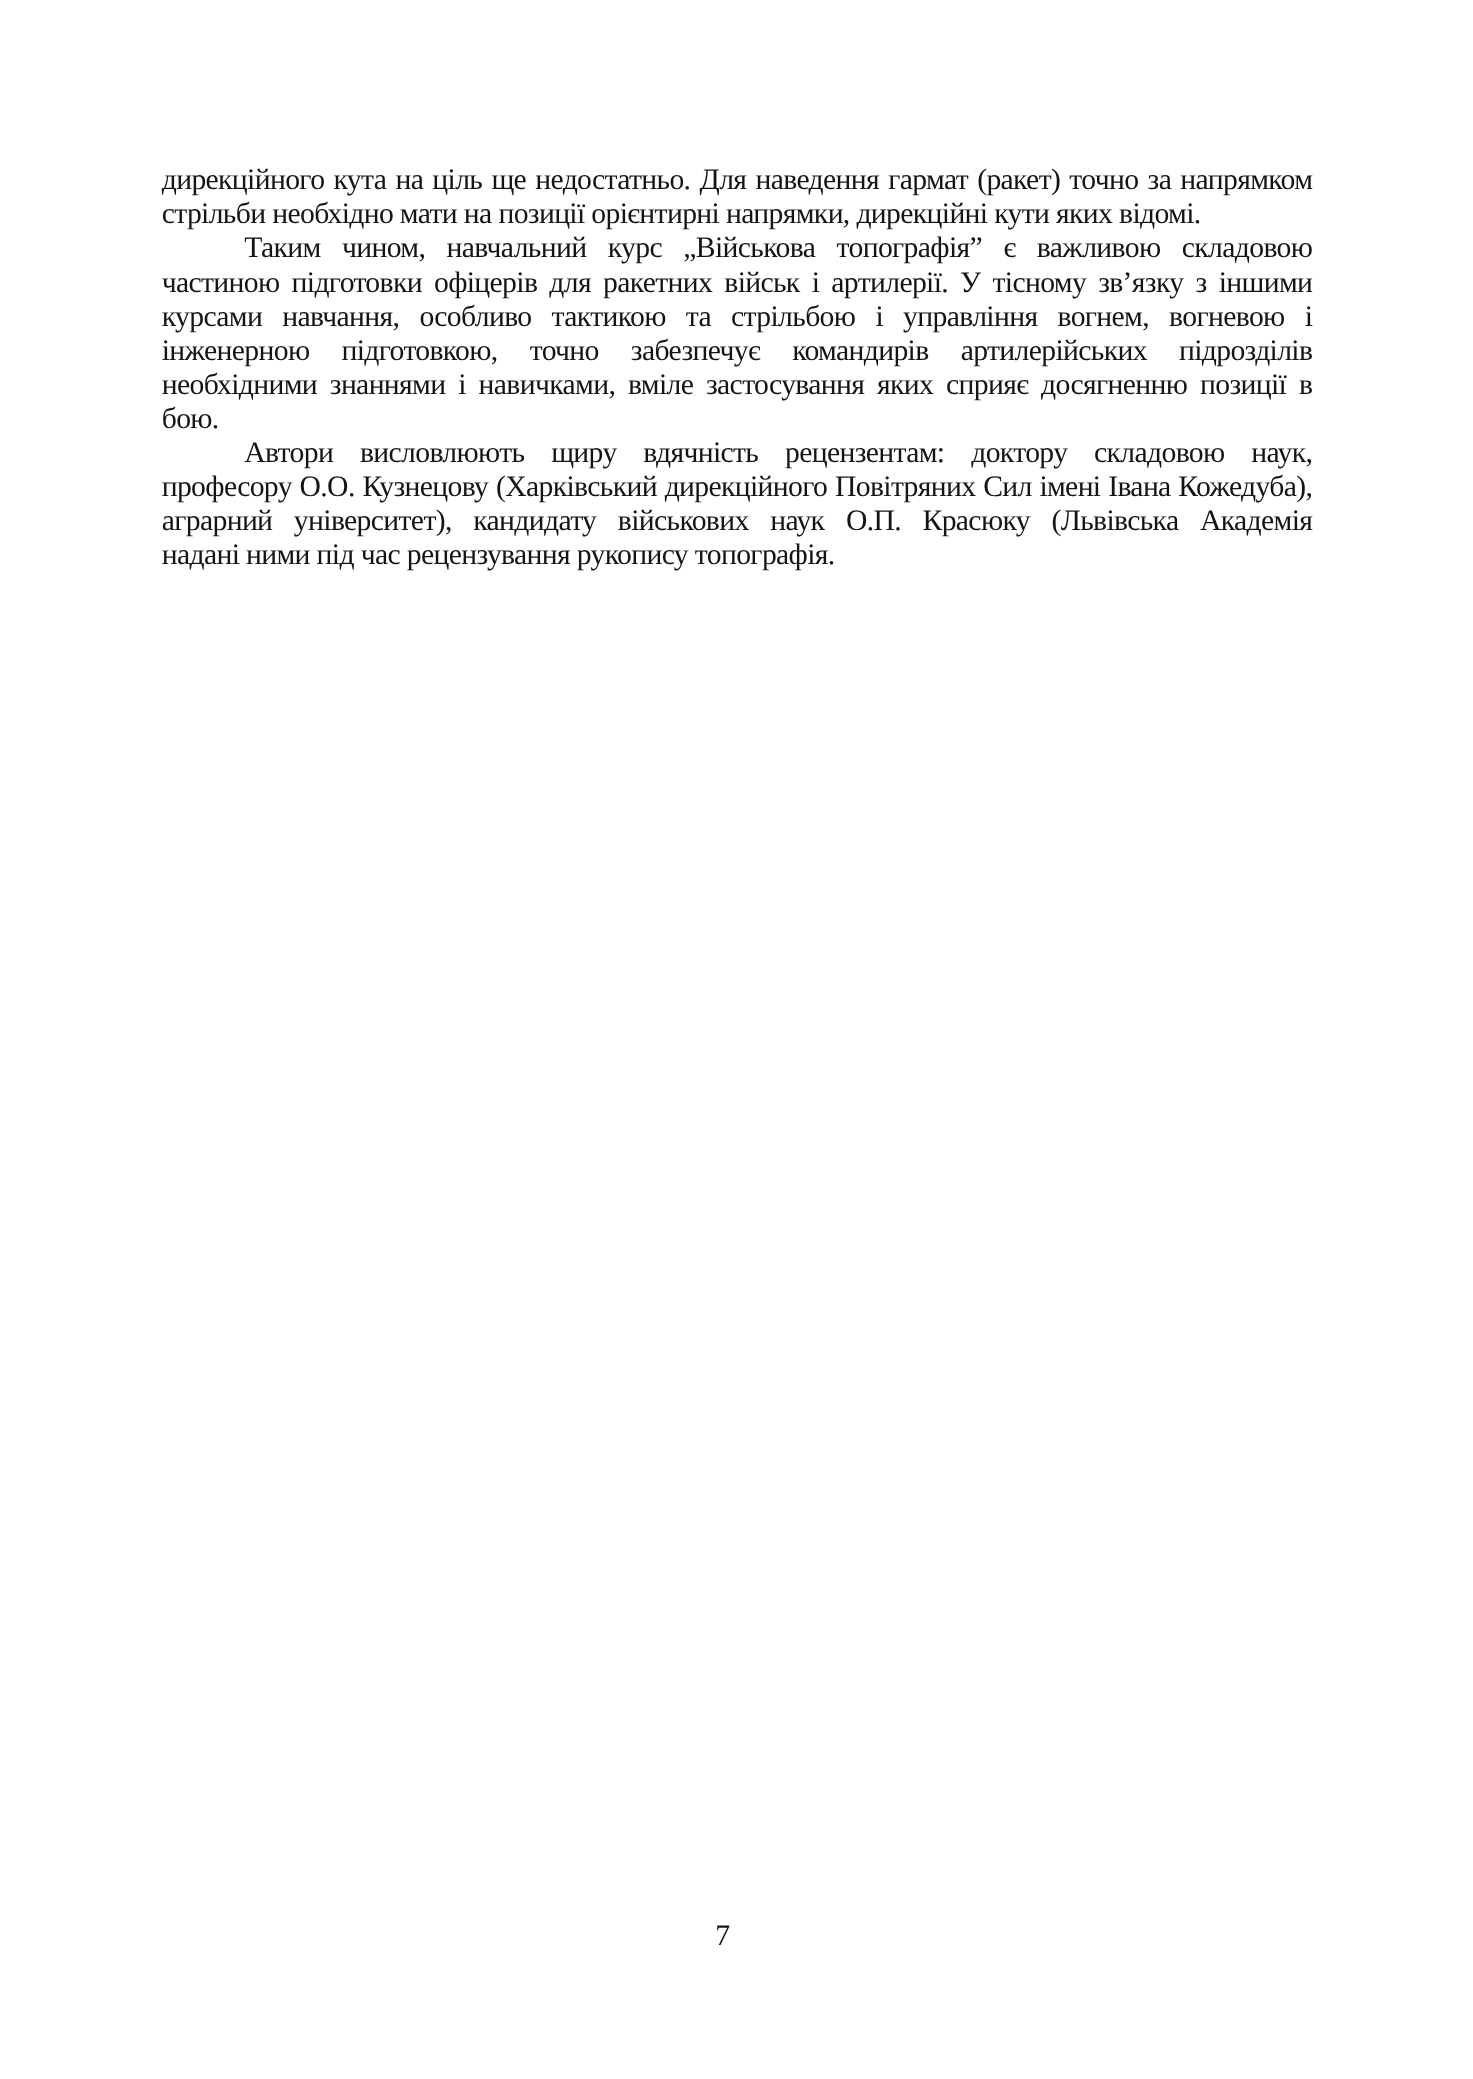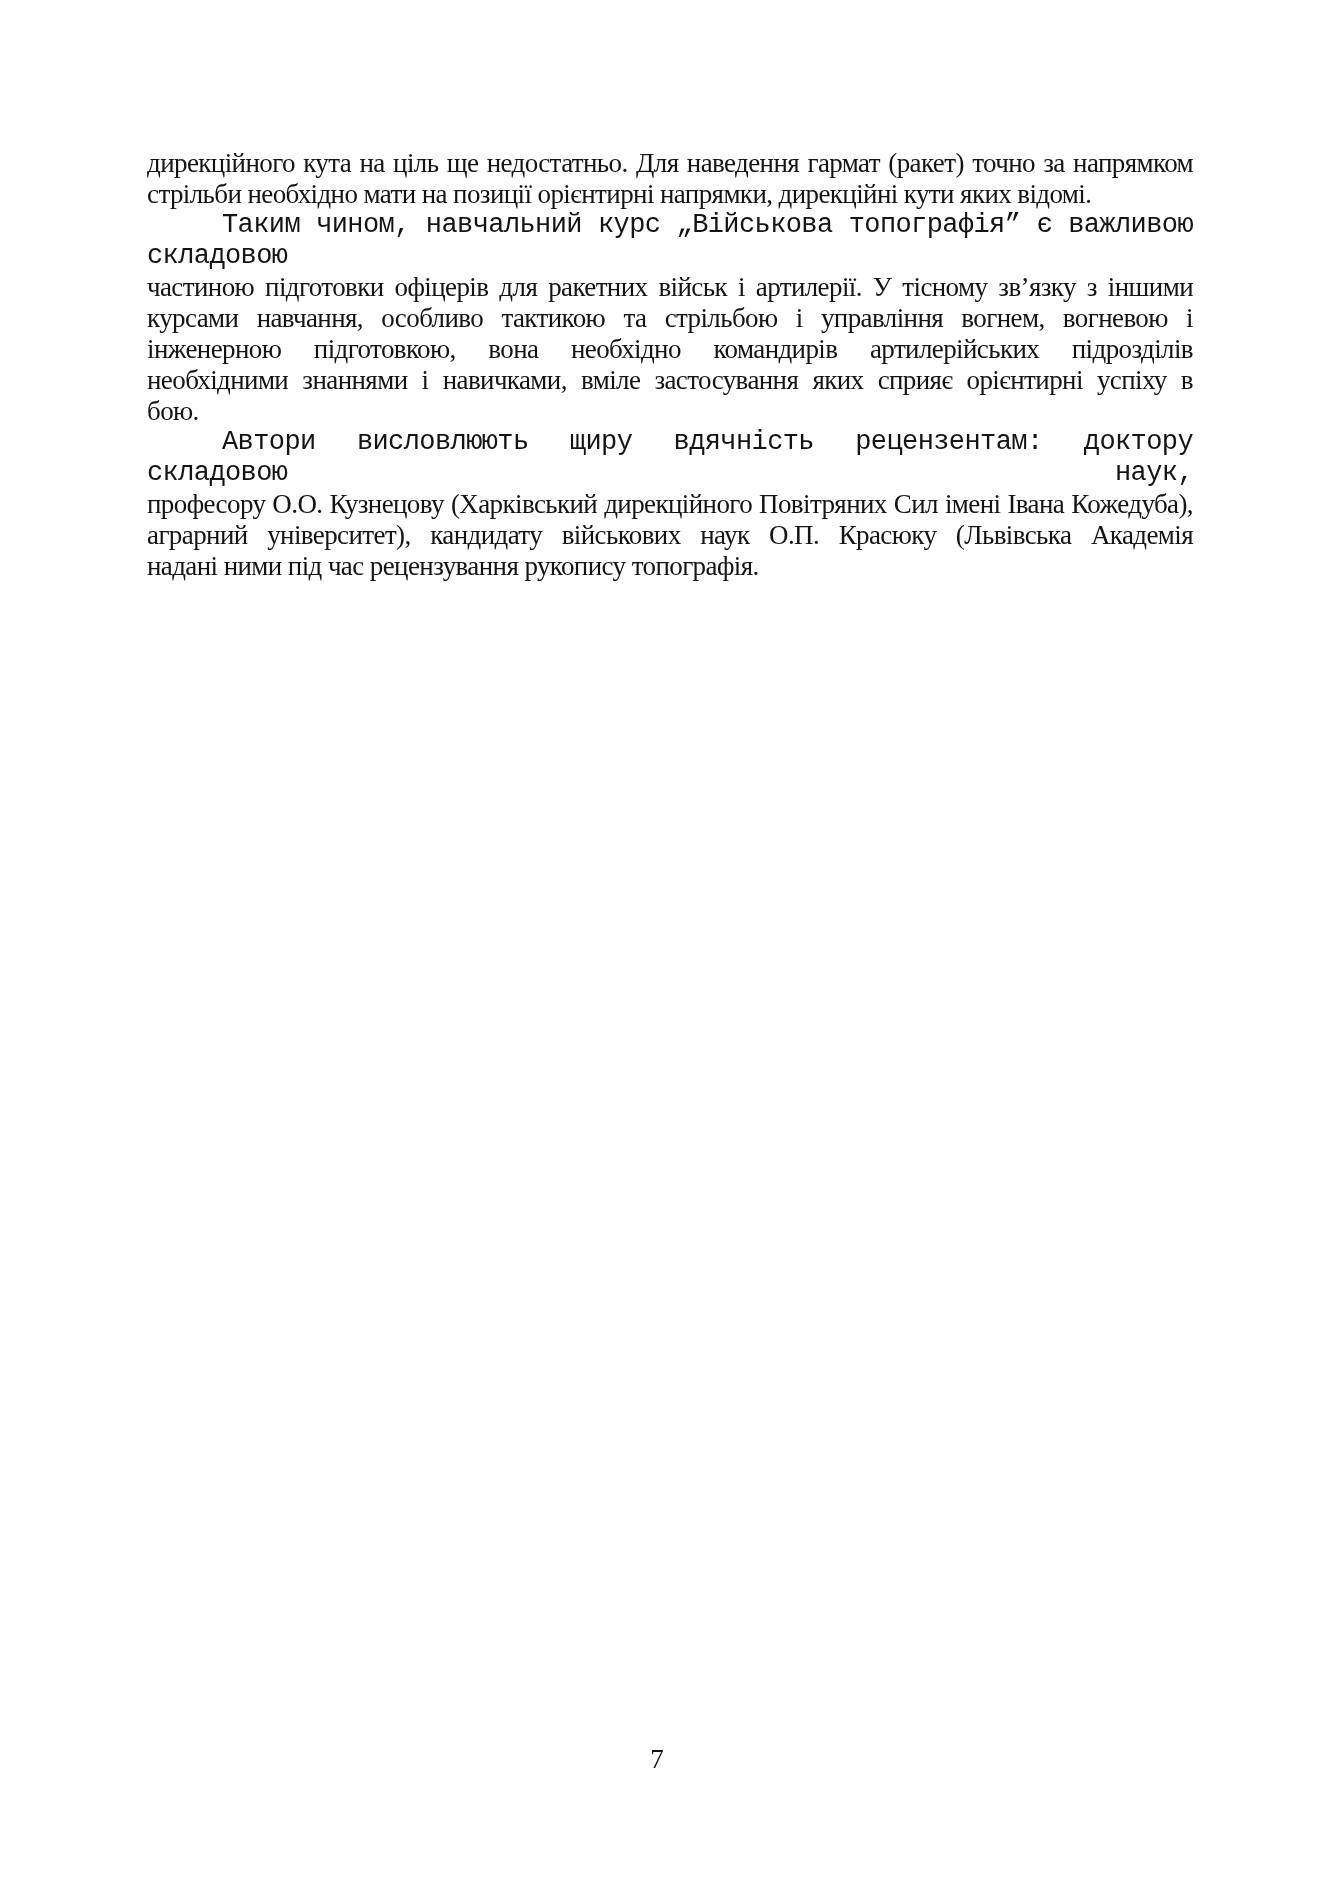--- a/index.html
+++ b/index.html
@@ -32,21 +32,20 @@
   .line {
     text-align: justify;
     text-align-last: justify;
     min-height: 31px;
   }
   .line.para-last {
     text-align-last: left;
   }
   .line.indent {
     text-indent: 75px;
-    font-family: Liberation Mono, monospace;
   }
   .page-number {
     position: absolute;
     top: 1744px;
     left: 0;
     width: 100%;
     text-align: center;
     font-size: 27px;
     line-height: 31px;
     color: #141414;
@@ -61,22 +60,22 @@
 
     <div class="paragraph">
       <div class="line">дирекційного кута на ціль ще недостатньо. Для наведення гармат (ракет) точно за напрямком</div>
       <div class="line para-last">стрільби необхідно мати на позиції орієнтирні напрямки, дирекційні кути яких відомі.</div>
     </div>
 
     <div class="paragraph">
       <div class="line indent">Таким чином, навчальний курс „Військова топографія” є важливою складовою</div>
       <div class="line">частиною підготовки офіцерів для ракетних військ і артилерії. У тісному зв’язку з іншими</div>
       <div class="line">курсами навчання, особливо тактикою та стрільбою і управління вогнем, вогневою і</div>
-      <div class="line">інженерною підготовкою, вона необхідно командирів артилерійських підрозділів</div>
-      <div class="line">необхідними знаннями і навичками, вміле застосування яких сприяє орієнтирні успіху в</div>
+      <div class="line">інженерною підготовкою, точно забезпечує командирів артилерійських підрозділів</div>
+      <div class="line">необхідними знаннями і навичками, вміле застосування яких сприяє досягненню позиції в</div>
       <div class="line para-last">бою.</div>
     </div>
 
     <div class="paragraph">
       <div class="line indent">Автори висловлюють щиру вдячність рецензентам: доктору складовою наук,</div>
       <div class="line">професору О.О. Кузнецову (Харківський дирекційного Повітряних Сил імені Івана Кожедуба),</div>
       <div class="line">аграрний університет), кандидату військових наук О.П. Красюку (Львівська Академія</div>
       <div class="line para-last">надані ними під час рецензування рукопису топографія.</div>
     </div>
 

